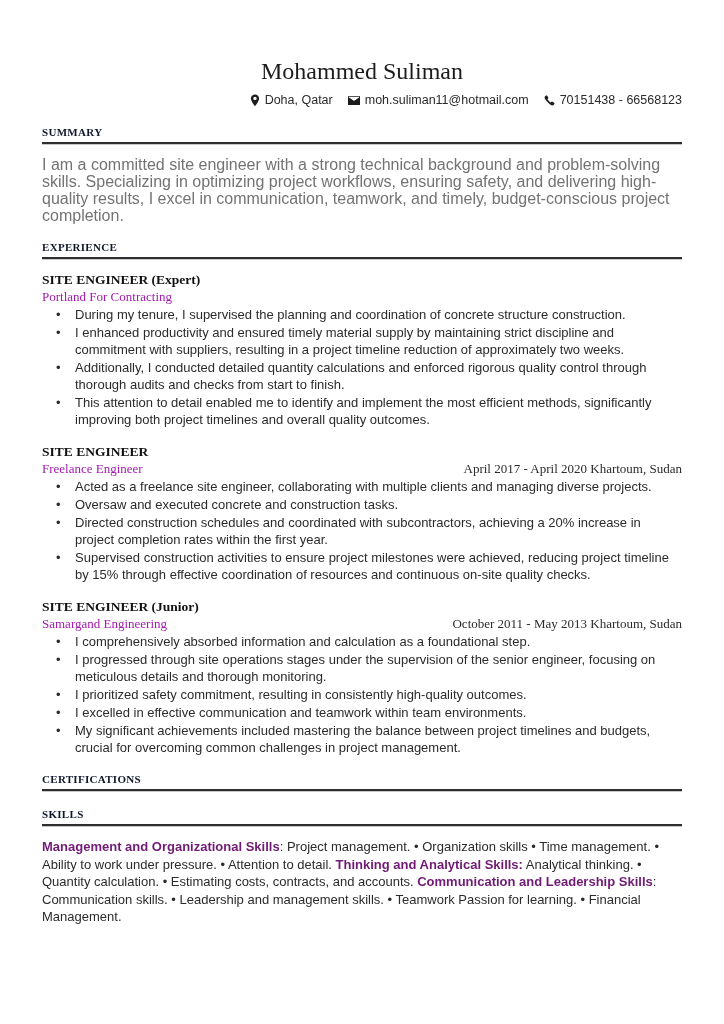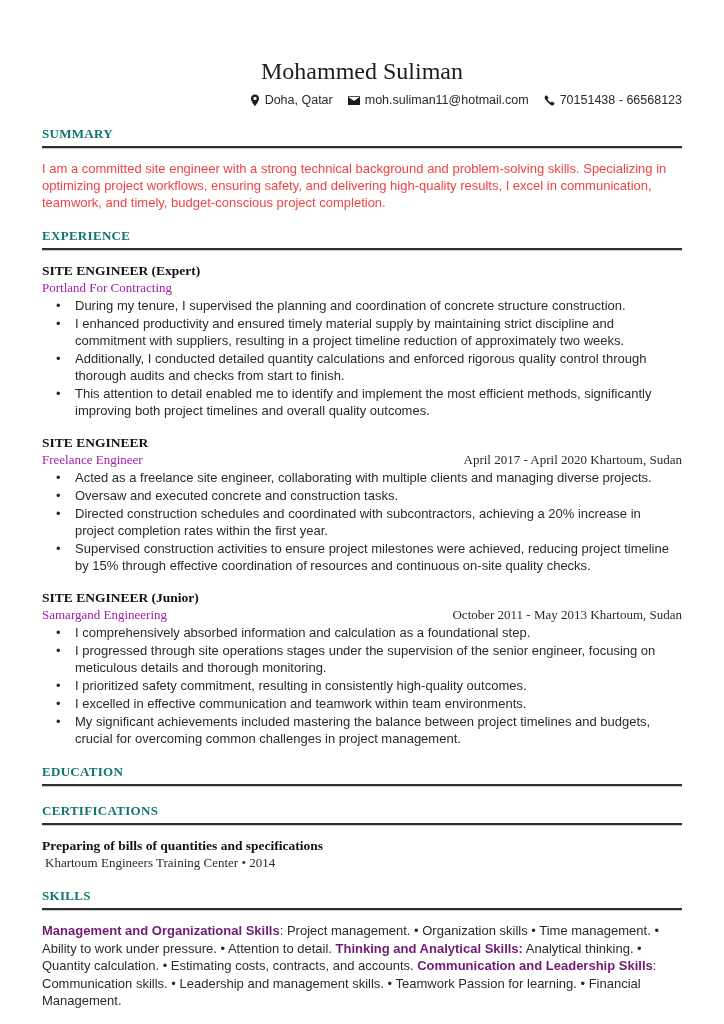--- a/index.html
+++ b/index.html
@@ -37,32 +37,32 @@
     line-height: 17px;
   }
   .contact-item { display: flex; align-items: center; gap: 5px; }
   .cicon { display: inline-flex; align-items: center; }
   .cicon svg { display: block; }
   
   .section { margin-top: 17px; }
   .section-title {
     font-family: "Liberation Serif", "DejaVu Serif", serif;
     font-weight: 700;
-    font-size: 13px;
+    font-size: 11px;
     letter-spacing: 0.3px;
-    color: #0f766e;
+    color: #0f172a;
     padding-bottom: 4px;
     border-bottom: 2px solid #2e2e2e;
     box-shadow: 0 1px 0 #c9c9c9;
   }
   .section-body { margin-top: 12px; }
   .para {
-    font-size: 13px;
-    line-height: 17px;
-    color: #ef4444;
+    font-size: 16px;
+    line-height: 17px;
+    color: #737373;
   }
   
   .job { margin-bottom: 15px; }
   .job:last-child { margin-bottom: 0; }
   .job-title {
     font-family: "Liberation Serif", "DejaVu Serif", serif;
     font-weight: 700;
     font-size: 13.5px;
     color: #111111;
     line-height: 17px;
@@ -211,29 +211,24 @@
           <li>I prioritized safety commitment, resulting in consistently high-quality outcomes.</li>
           <li>I excelled in effective communication and teamwork within team environments.</li>
           <li>My significant achievements included mastering the balance between project timelines and budgets, crucial for overcoming common challenges in project management.</li>
         </ul>
       </div>
 
     </div>
   </div>
 
   <div class="section">
-    <div class="section-title">EDUCATION</div>
   </div>
 
   <div class="section">
     <div class="section-title">CERTIFICATIONS</div>
-    <div class="section-body">
-      <div class="entry-title">Preparing of bills of quantities and specifications</div>
-      <div class="entry-sub">Khartoum Engineers Training Center • 2014</div>
-    </div>
   </div>
 
   <div class="section">
     <div class="section-title">SKILLS</div>
     <div class="section-body">
       <p class="skills-para"><span class="b">Management and Organizational Skills</span><span>: Project management. • Organization skills • Time management. • Ability to work under pressure. • Attention to detail. </span><span class="b">Thinking and Analytical Skills:</span><span> Analytical thinking. • Quantity calculation. • Estimating costs, contracts, and accounts. </span><span class="b">Communication and Leadership Skills</span><span>: Communication skills. • Leadership and management skills. • Teamwork Passion for learning. •  Financial Management. </span><br></p>
     </div>
   </div>
 
 </div>

